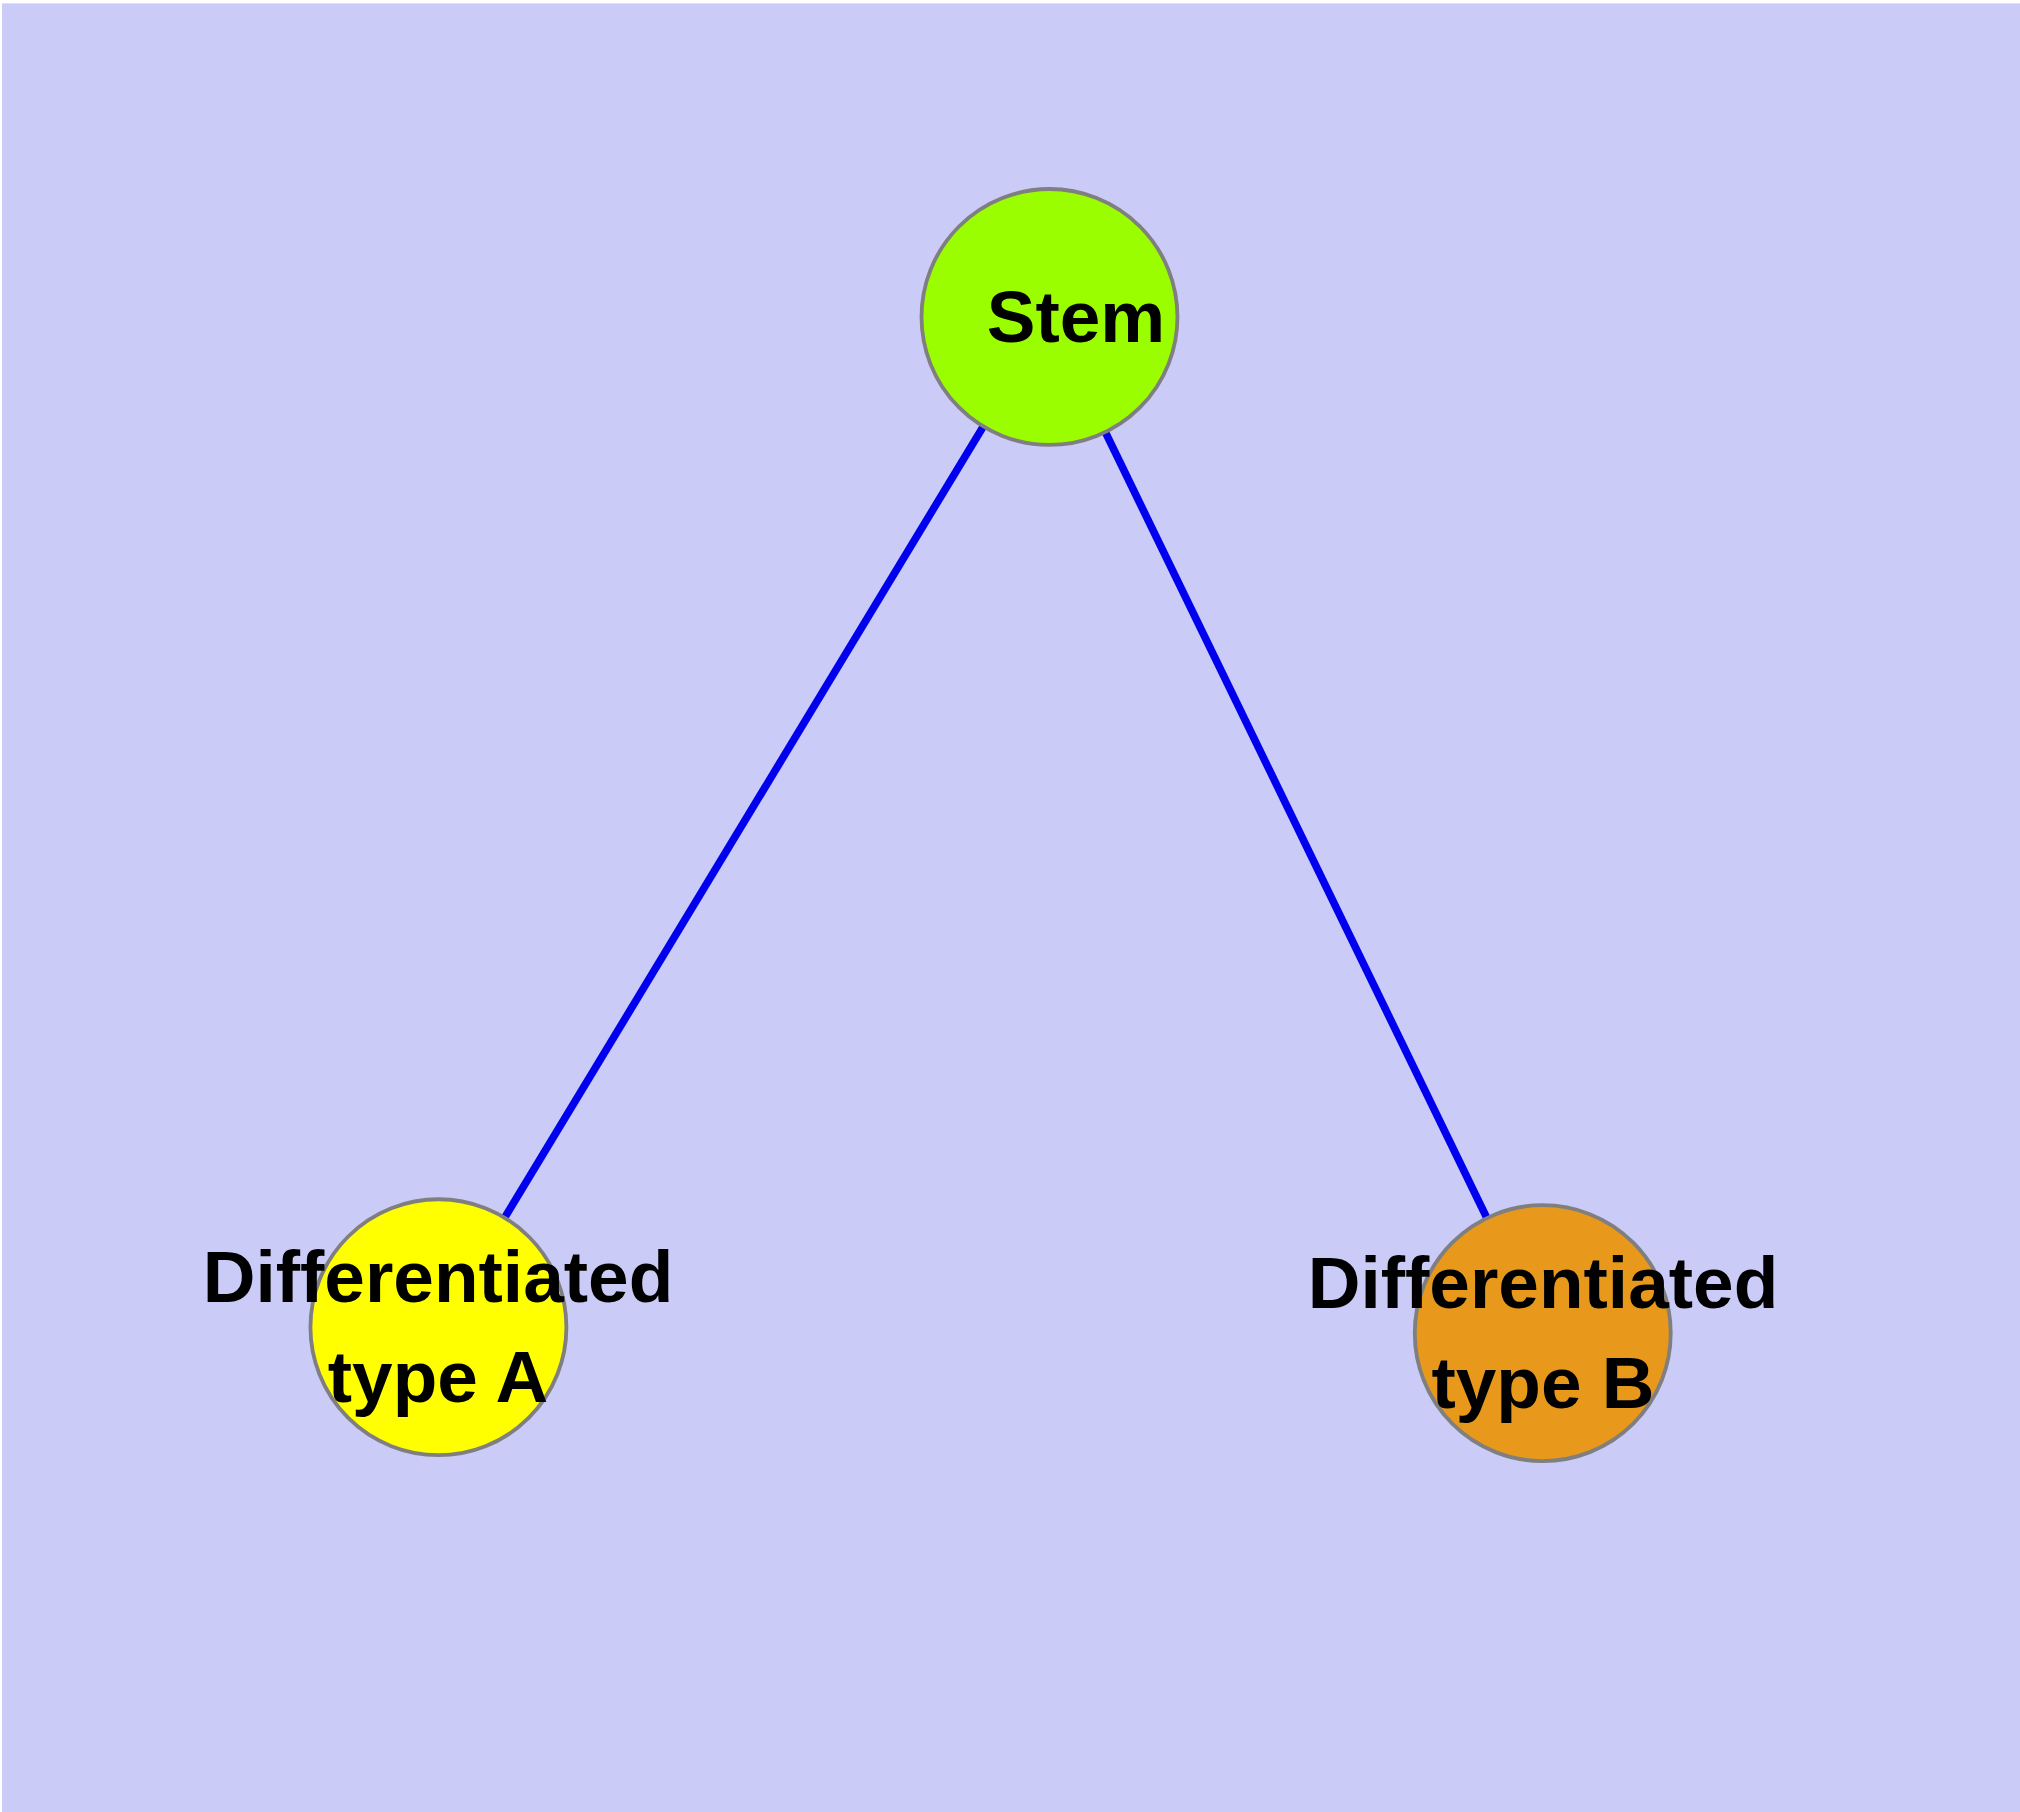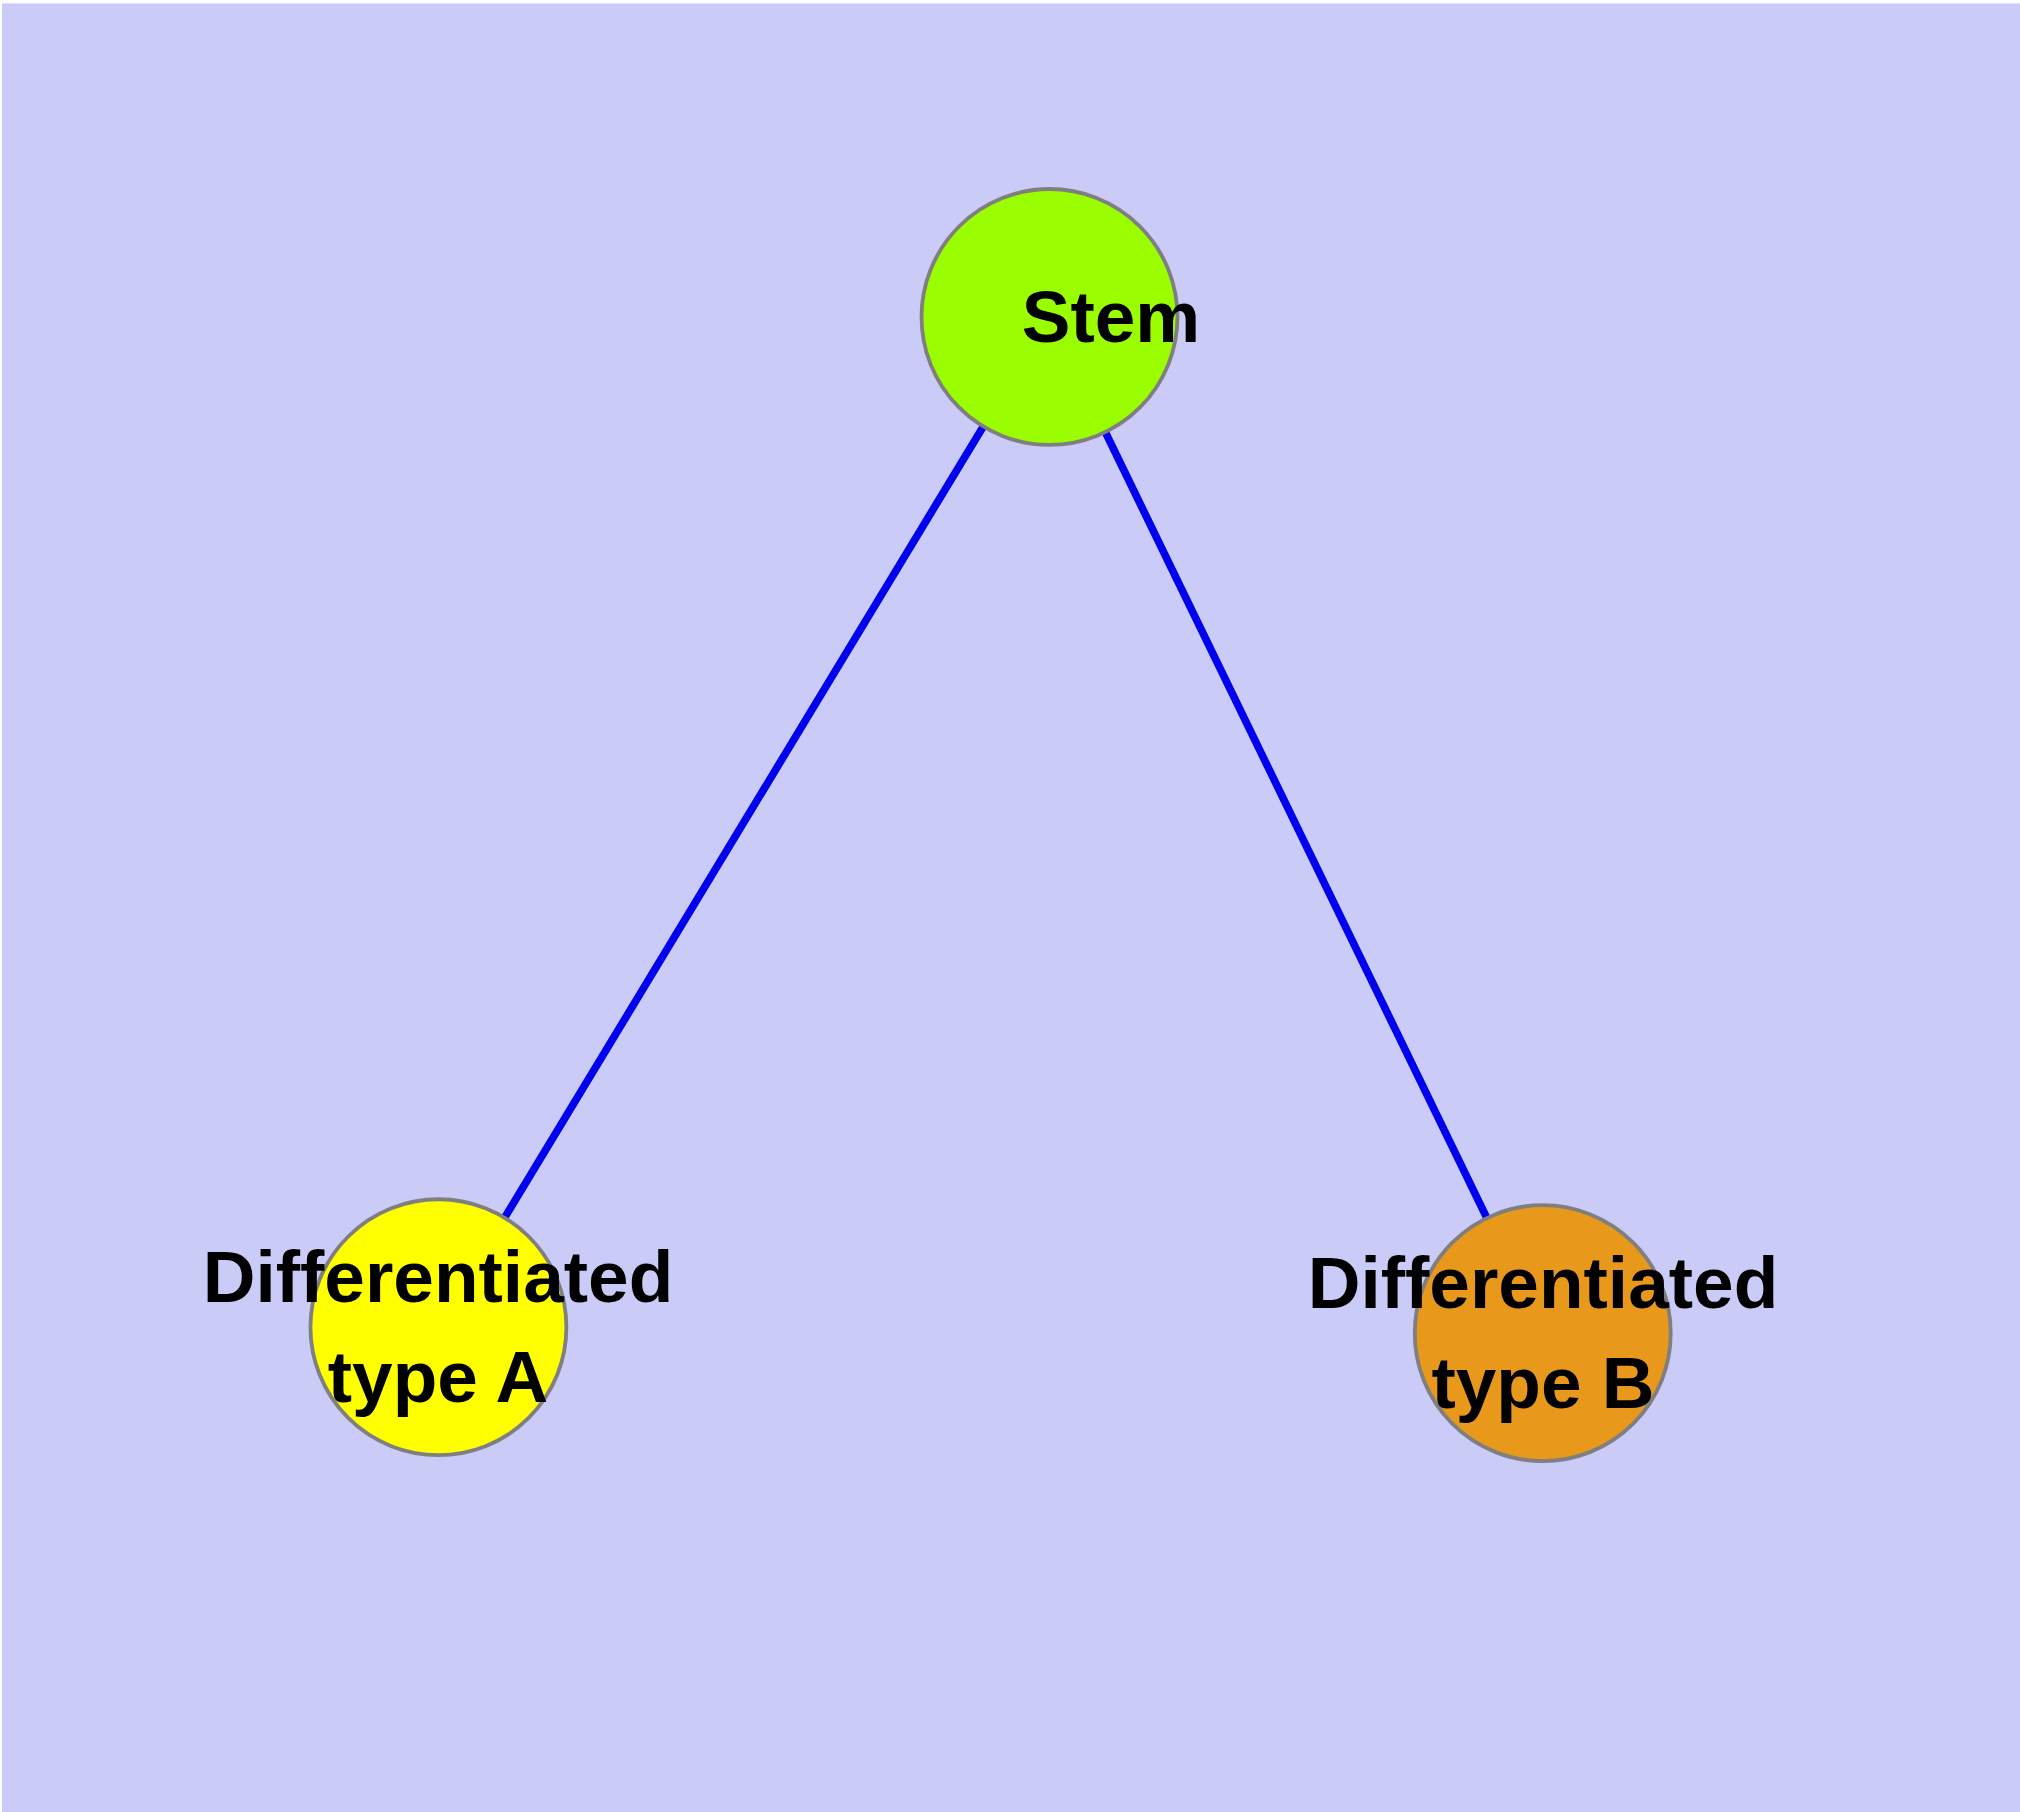--- a/index.html
+++ b/index.html
@@ -42,20 +42,20 @@
 <div class="canvas">
   <svg id="graph-svg" xmlns="http://www.w3.org/2000/svg" viewBox="0 0 2384 2138">
       <rect x="2" y="4" width="2382" height="2134" fill="#CBCBF8"></rect>
       <line x1="1238" y1="374" x2="517" y2="1566" stroke="#0000EE" stroke-width="9"></line>
       <line x1="1238" y1="374" x2="1820" y2="1573" stroke="#0000EE" stroke-width="9"></line>
       <circle cx="1238" cy="374" r="151" fill="#9AFE00" stroke="#7F7F7F" stroke-width="4.5"></circle>
       <circle cx="517" cy="1566" r="151" fill="#FFFF00" stroke="#7F7F7F" stroke-width="4.5"></circle>
       <circle cx="1820" cy="1573" r="151" fill="#E8991C" stroke="#7F7F7F" stroke-width="4.5"></circle>
     </svg>
   <div id="labels">
-      <div class="node-label" style="left: 1111px; top: 317px; color: rgb(0, 0, 0);">Stem</div>
+      <div class="node-label" style="left: 1076px; top: 317px; color: rgb(0, 0, 0);">Stem</div>
       <div class="node-label" style="left: 438px; top: 1327px; color: rgb(0, 0, 0);">Differentiated
 type A</div>
       <div class="node-label" style="left: 1543px; top: 1333px; color: rgb(0, 0, 0);">Differentiated
 type B</div>
     </div>
 </div>
 
 
 </body></html>

